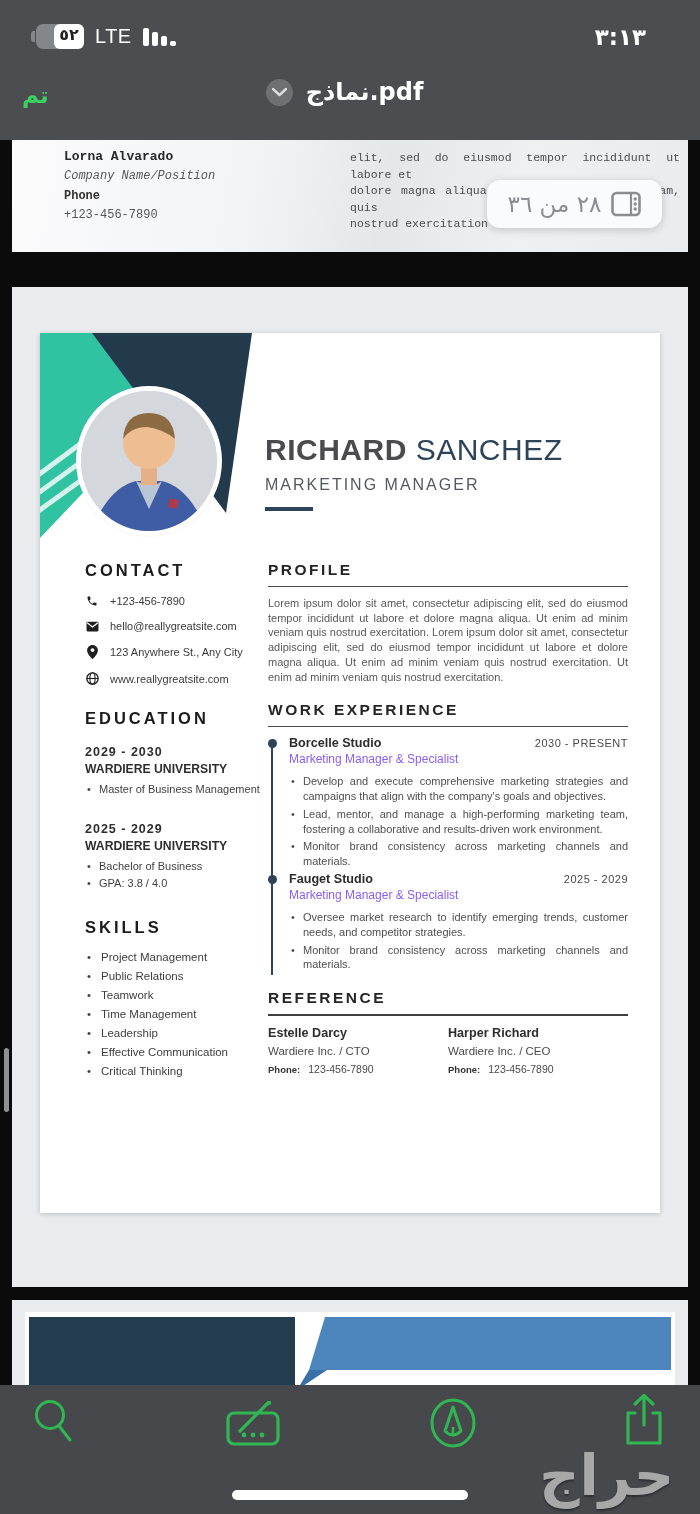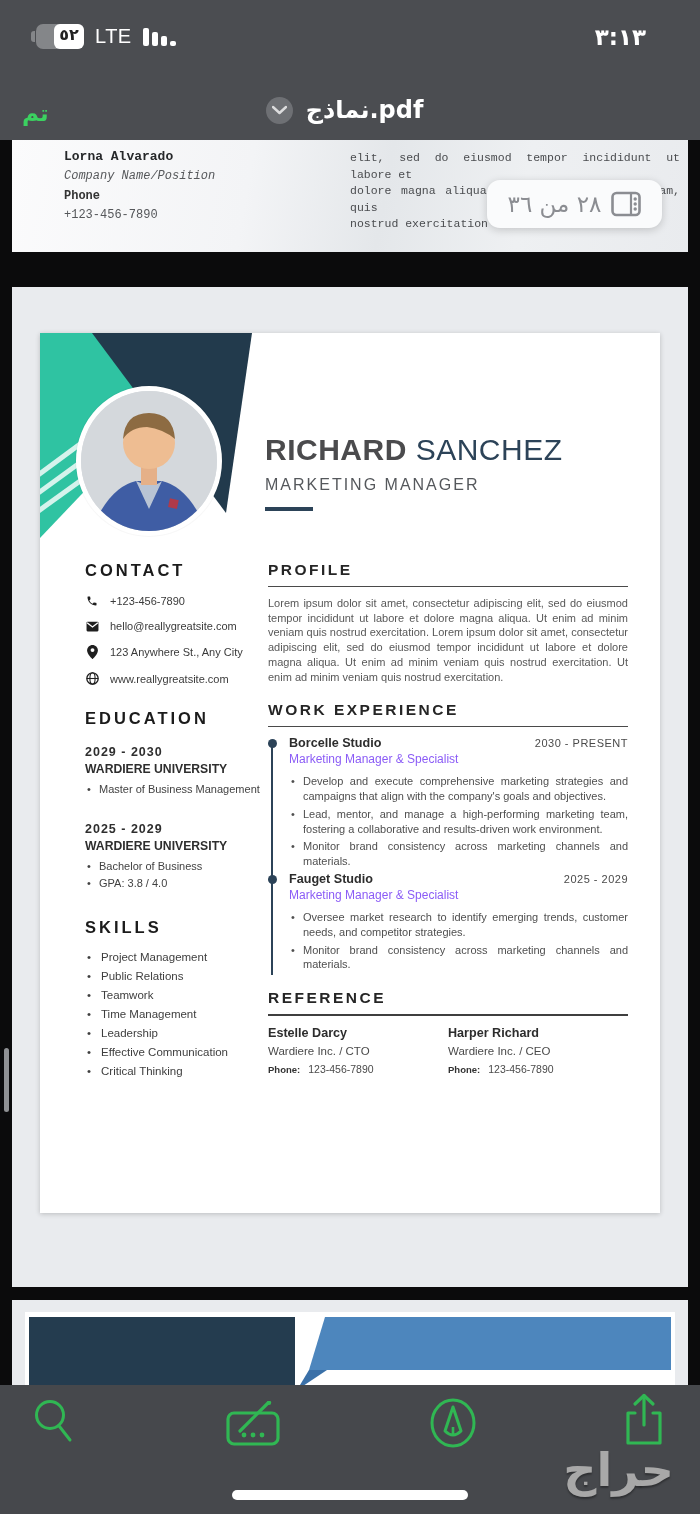--- a/index.html
+++ b/index.html
@@ -12,21 +12,21 @@
 
   
   .header { position:absolute; top:0; left:0; width:700px; height:140px; background:#4b4d51; z-index:30; }
   .status-left { position:absolute; top:24px; left:36px; display:flex; align-items:center; gap:11px; }
   .battery { position:relative; width:48px; height:25px; background:rgba(255,255,255,0.32); border-radius:7px; }
   .battery::before { content:""; position:absolute; left:-5px; top:7px; width:4px; height:11px; background:rgba(255,255,255,0.32); border-radius:3px 0 0 3px; }
   .battery .fill { position:absolute; top:0; right:0; width:30px; height:25px; background:#fff; border-radius:6px; }
   .battery .pct { position:absolute; top:1px; right:0; width:30px; text-align:center; font-size:16px; font-weight:bold; color:#222; }
   .lte { color:#fff; font-size:20px; letter-spacing:.5px; }
   .time { position:absolute; top:24px; right:54px; color:#fff; font-size:23px; font-weight:bold; }
-  .navrow { position:absolute; top:96px; left:0; width:689px; height:44px; }
+  .navrow { position:absolute; top:78px; left:0; width:689px; height:44px; }
   .done-btn { position:absolute; left:22px; top:4px; color:#3bd160; font-size:23px; font-weight:bold; }
   .title-wrap { position:absolute; left:0; right:0; top:0; display:flex; align-items:center; justify-content:center; gap:13px; }
   .chev-circle { width:27px; height:27px; border-radius:50%; background:#6e7074; display:flex; align-items:center; justify-content:center; }
   .doc-title { color:#fff; font-size:24px; font-weight:bold; }
 
   
   .prev-page { position:absolute; top:140px; left:12px; right:12px; height:112px;
     background:linear-gradient(100deg,#fbfbfc 0%,#f3f4f6 35%,#e4e7ea 55%,#eef0f2 75%,#e9ebee 100%);font-family:Liberation Mono, monospace; }
   .prev-name  { position:absolute; left:52px; top:9px;  font-size:13px; font-weight:bold; color:#26282a; }
   .prev-role  { position:absolute; left:52px; top:29px; font-size:12px; font-style:italic; color:#56585b; }
@@ -96,21 +96,21 @@
   .ref-phone .pl { font-size:9.5px; font-weight:bold; color:#333; margin-right:8px; }
 
   
   .next-canvas { position:absolute; top:1300px; left:12px; right:12px; height:214px; background:#e9ebee; }
   .sheet2 { position:absolute; left:13px; right:13px; top:12px; height:190px; background:#fff; }
 
   
   .toolbar { position:absolute; top:1385px; left:0; width:700px; height:129px; background:#46484c; z-index:30; }
   .tb-icon { position:absolute; top:12px; }
   .home-bar { position:absolute; left:232px; top:105px; width:236px; height:10px; border-radius:5px; background:#fff; }
-  .watermark { position:absolute; right:26px; top:58px; font-size:46px; font-weight:bold; color:#a8a8a8; text-shadow:0 2px 2px rgba(0,0,0,.35); z-index:31; }
+  .watermark { position:absolute; right:26px; top:58px; font-size:56px; font-weight:bold; color:#a8a8a8; text-shadow:0 2px 2px rgba(0,0,0,.35); z-index:31; }
   .scroll-ind { position:absolute; left:4px; top:1048px; width:5px; height:64px; border-radius:3px; background:#8f9194; z-index:25; }
 </style>
 </head>
 <body>
 
 <div class="header">
   <div class="status-left">
     <div class="battery">
       <div class="fill"></div>
       <div class="pct ar">٥٢</div>

